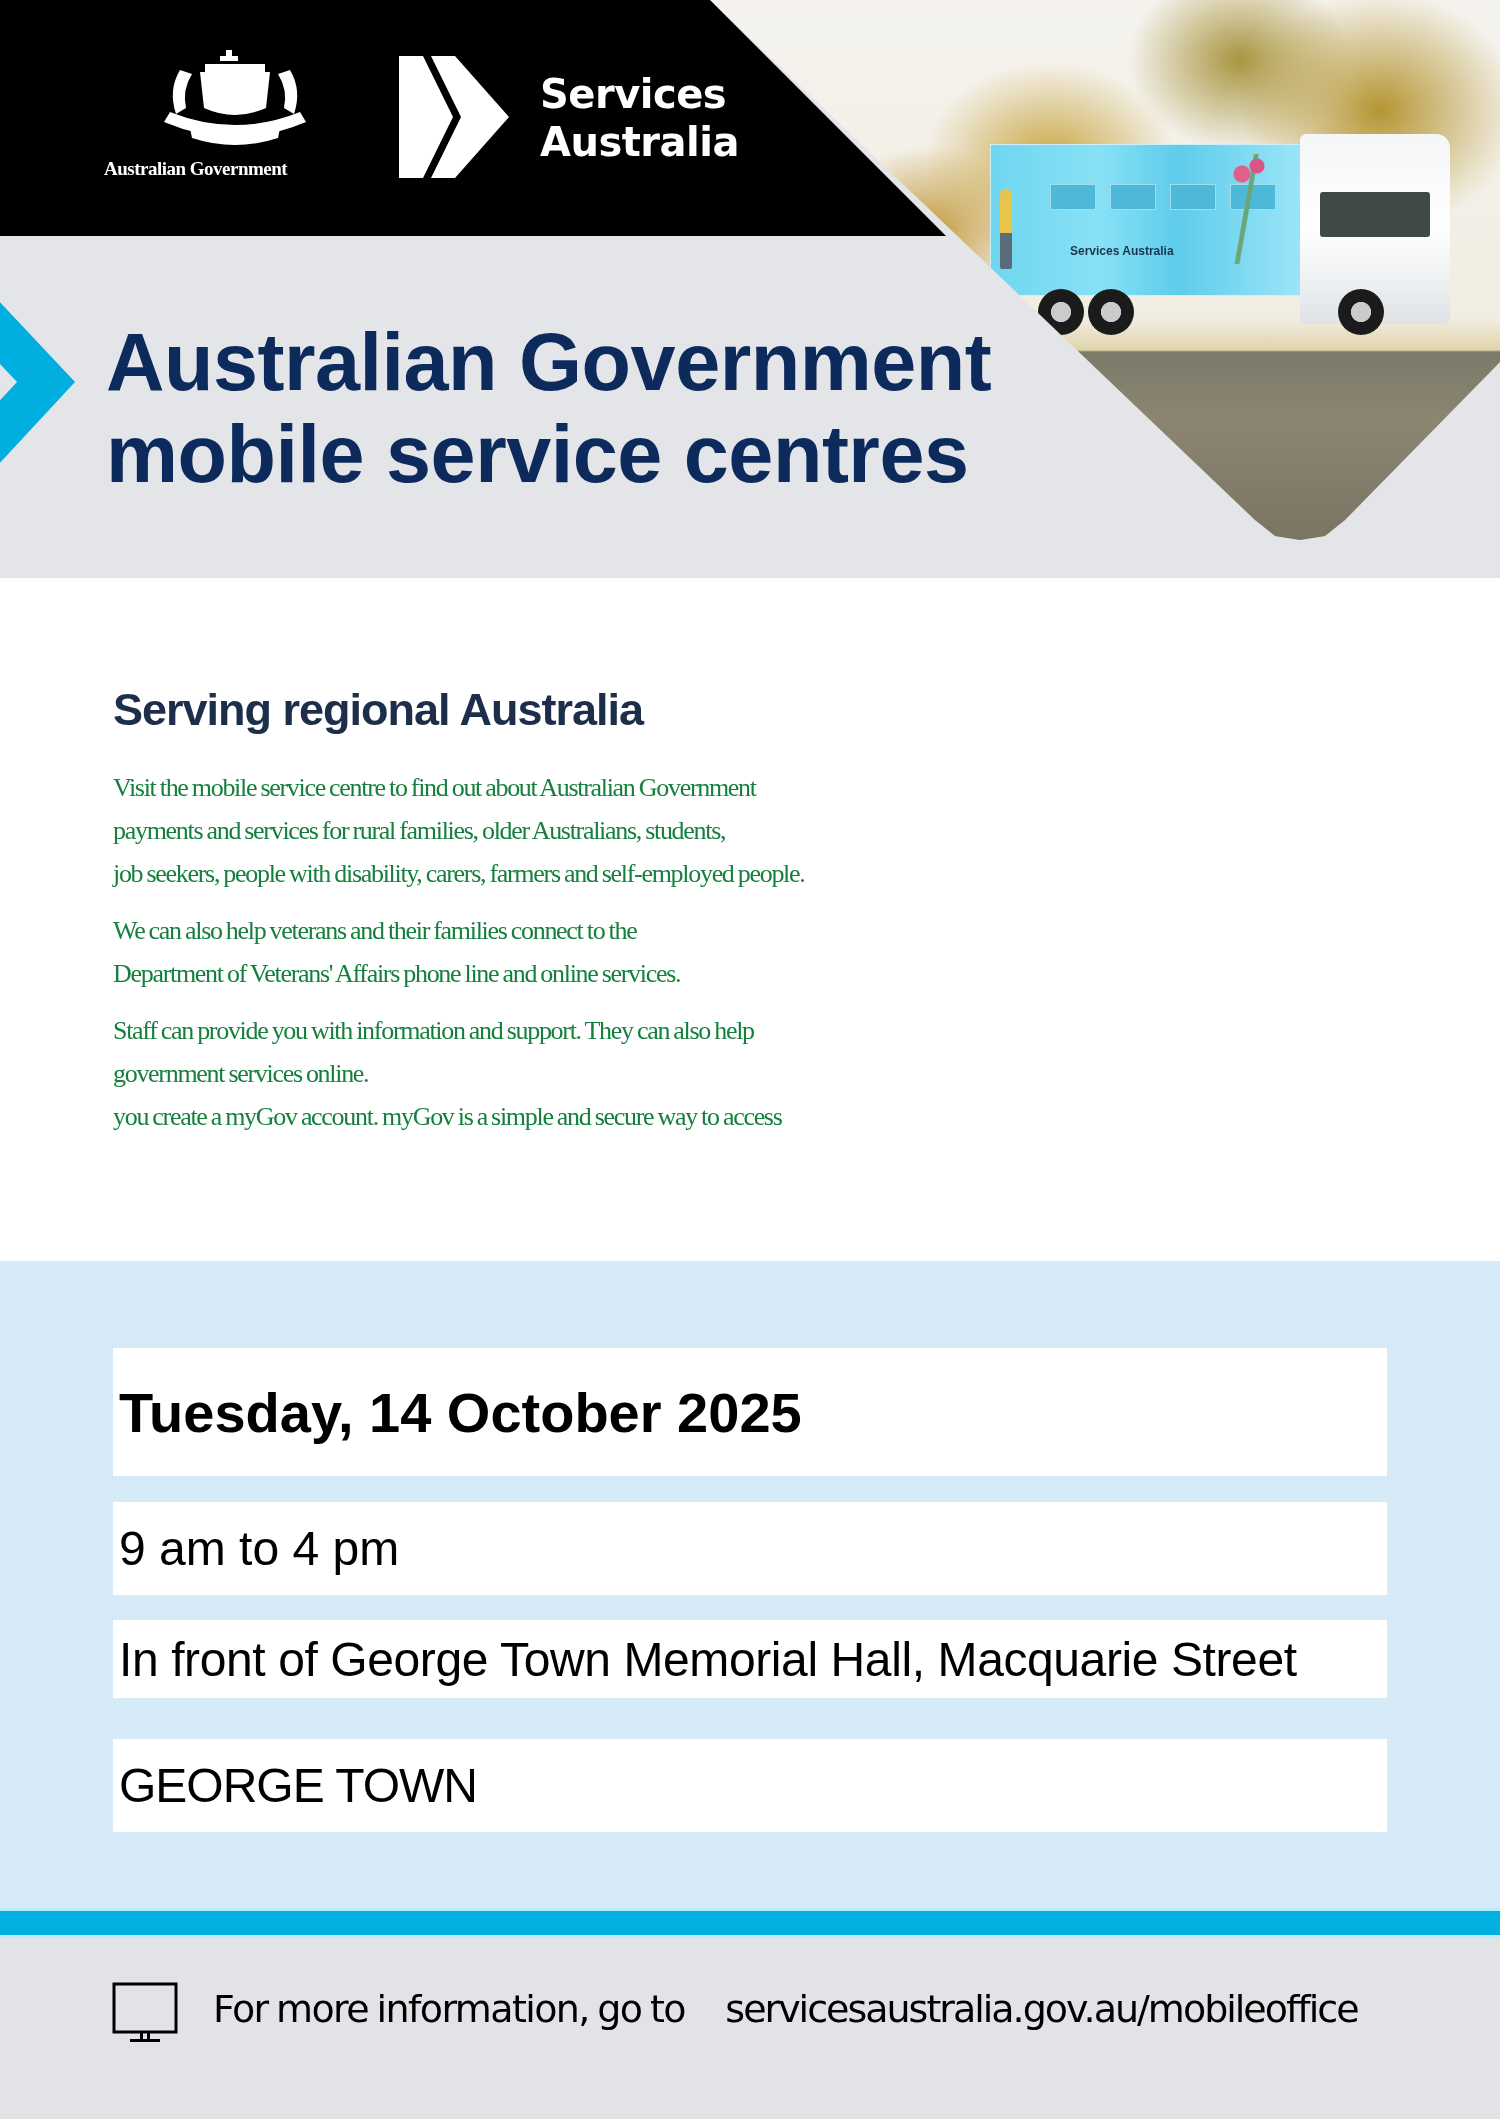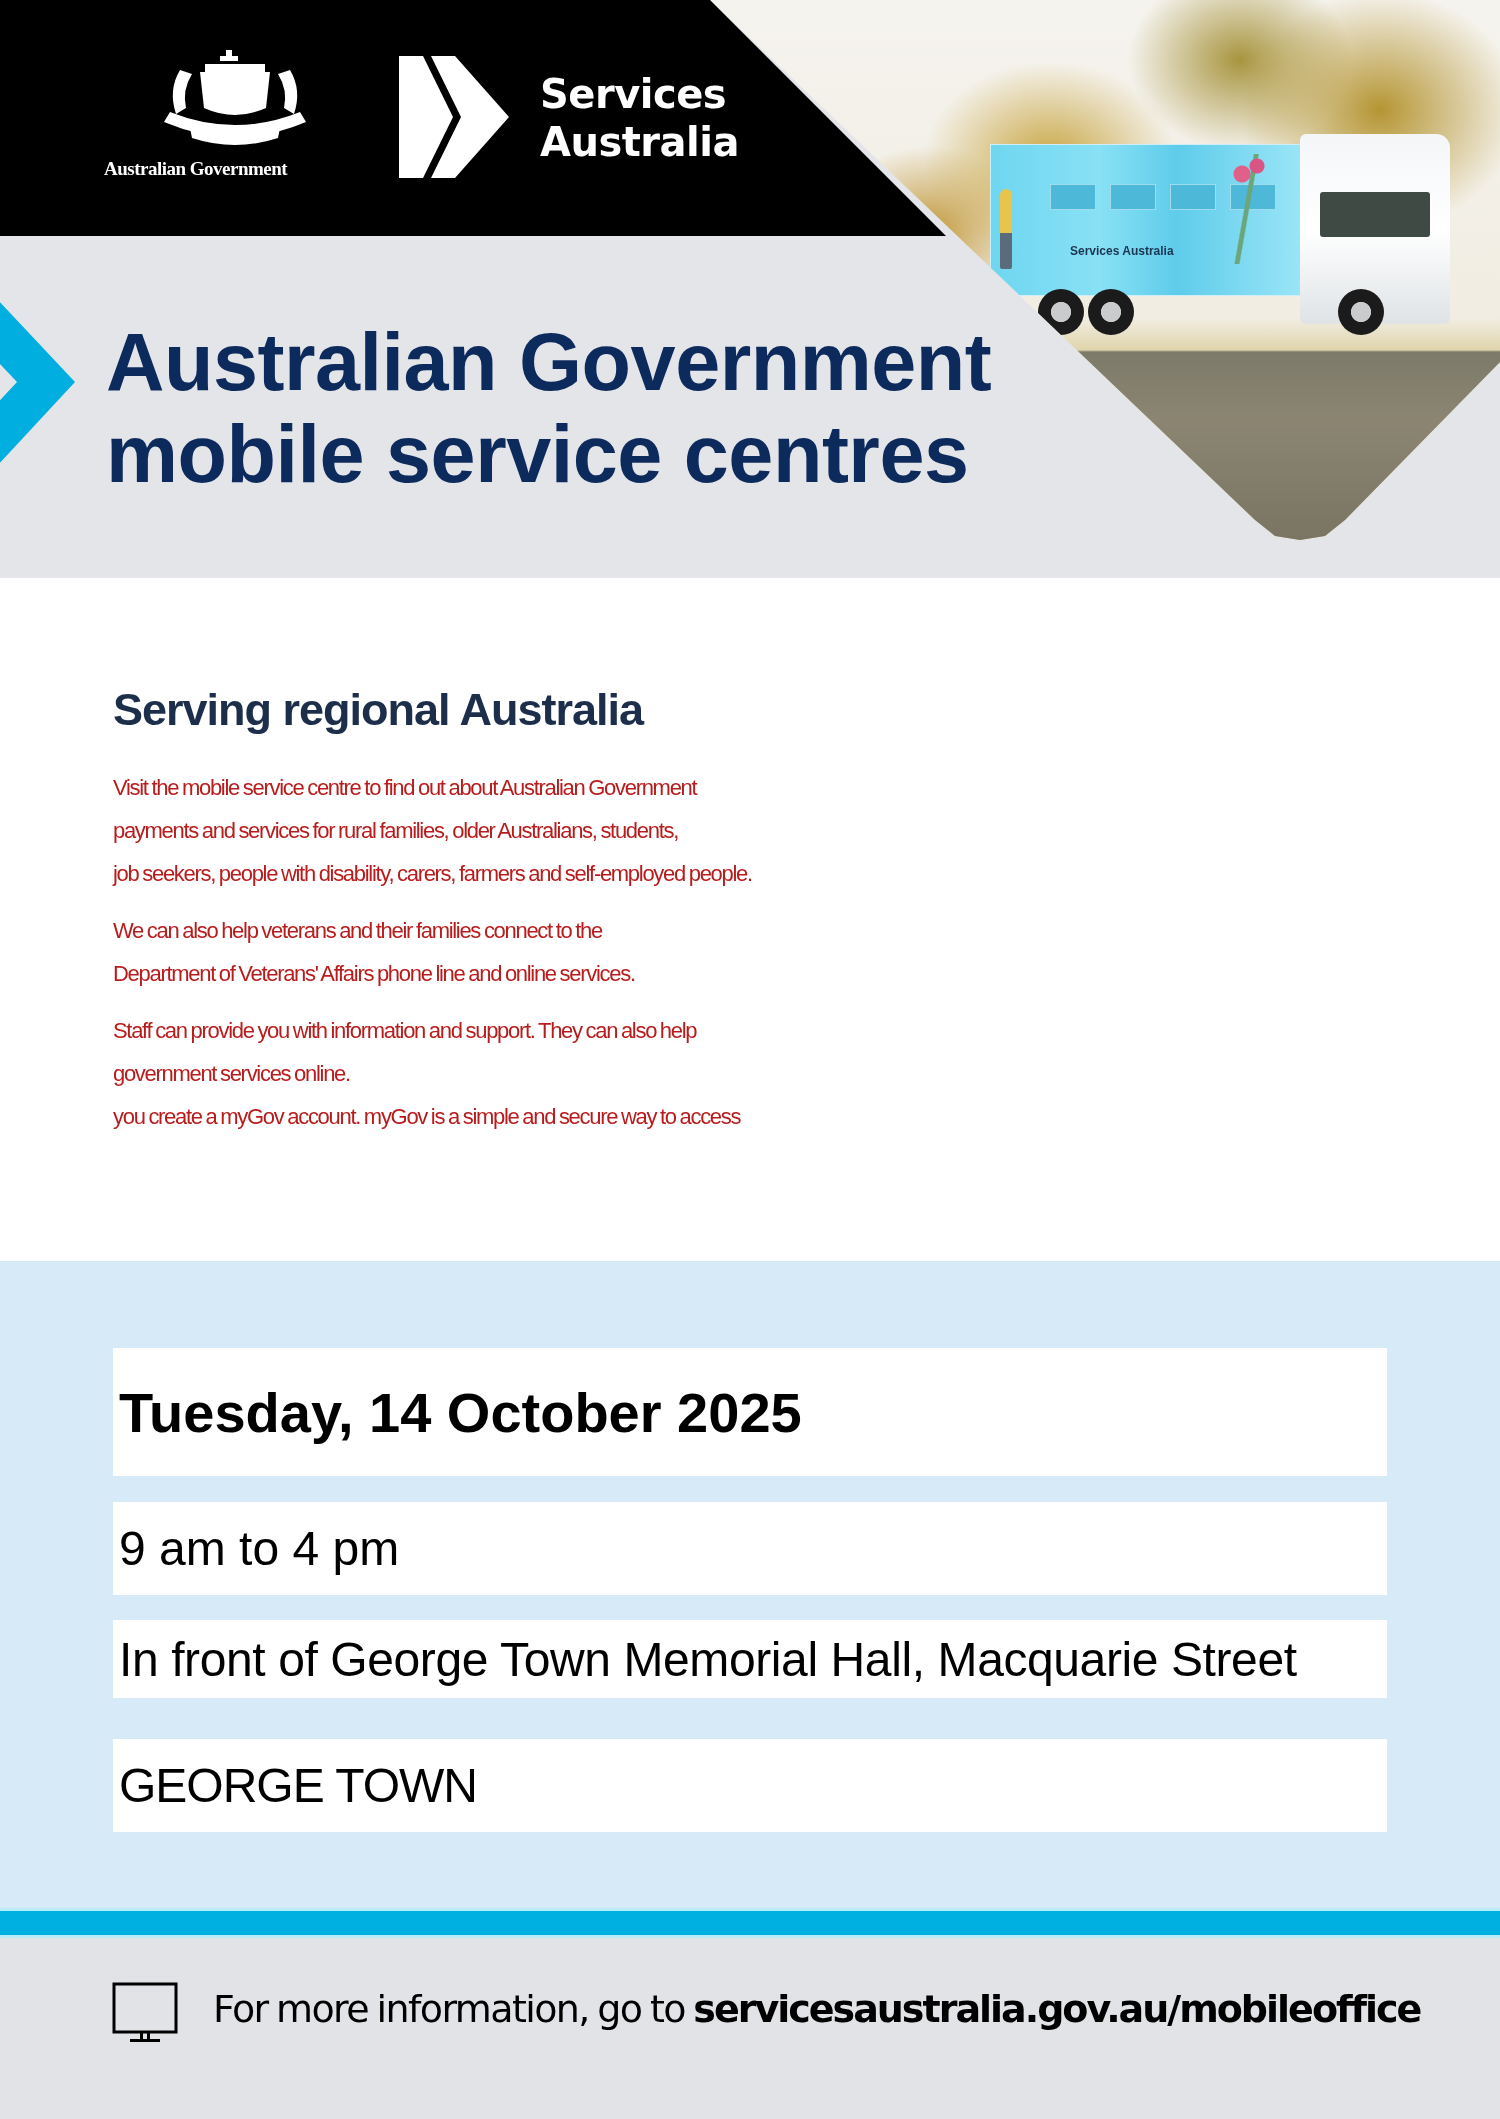--- a/index.html
+++ b/index.html
@@ -57,38 +57,38 @@
   .hero-title {
     position: absolute; left: 106px; top: 316px; margin: 0;
     font-family: "Liberation Sans", sans-serif; font-weight: bold; font-size: 81px; line-height: 92px;
     color: #0d2a5c; letter-spacing: -0.5px;
   }
   .hero-title span { display: block; white-space: nowrap; }
 
   
   .intro { position: absolute; left: 113px; top: 682px; width: 1280px; }
   .intro h2 { margin: 0 0 28px 0; font-family: "Liberation Sans", sans-serif; font-weight: bold; font-size: 45px; line-height: 56px; color: #1c2e4a; letter-spacing: -1px; }
-  .intro p { margin: 0 0 14px 0; font-family: Liberation Sans, sans-serif; font-size: 22px; line-height: 43px; color: #b91c1c; letter-spacing: -1.3px; word-spacing: -1px; }
+  .intro p { margin: 0 0 14px 0; font-family: Liberation Serif, serif; font-size: 26px; line-height: 43px; color: #15803d; letter-spacing: -1.3px; word-spacing: -1px; }
   .intro p span { display: block; white-space: nowrap; }
 
   
   .details { position: absolute; left: 0; top: 1261px; width: 1500px; height: 650px; background: #d6eaf7; }
   .detail-box { position: absolute; left: 113px; width: 1274px; background: #ffffff; color: #000; font-family: "Liberation Sans", sans-serif; display: flex; align-items: center; box-sizing: border-box; padding-left: 6px; white-space: nowrap; overflow: visible; }
   .detail-date { top: 87px; height: 128px; font-weight: bold; font-size: 56px; }
   .detail-time { top: 241px; height: 93px; font-size: 48px; text-align: center; }
   .detail-address { top: 359px; height: 78px; font-size: 48px; letter-spacing: -0.4px; }
   .detail-town { top: 478px; height: 93px; font-size: 48px; letter-spacing: -1px; }
 
   .stripe { position: absolute; left: 0; top: 1911px; width: 1500px; height: 24px; background: #00b0e0; box-shadow: 0 -3px 0 #b9ecfb, 0 3px 0 #b9ecfb; }
 
   
   .footer { position: absolute; left: 0; top: 1938px; width: 1500px; height: 181px; background: #e2e3e6; }
   .monitor-icon { position: absolute; left: 112px; top: 44px; width: 66px; height: 64px; }
   .footer-text { position: absolute; left: 213px; top: 48px; font-family: "DejaVu Sans", sans-serif; font-size: 38px; line-height: 46px; color: #000; letter-spacing: -1.6px; word-spacing: -2px; white-space: nowrap; }
-  .footer-text b { font-weight: bold; letter-spacing: -2px; }
+  .footer-text b { font-weight: normal; letter-spacing: -2px; margin-left: 32px; }
 </style>
 </head>
 <body>
 
 <section class="hero">
   <div class="photo">
     <div class="truck">
       <div class="box"></div>
       <div class="win" style="left:60px;width:44px;"></div>
       <div class="win" style="left:120px;width:44px;"></div>

